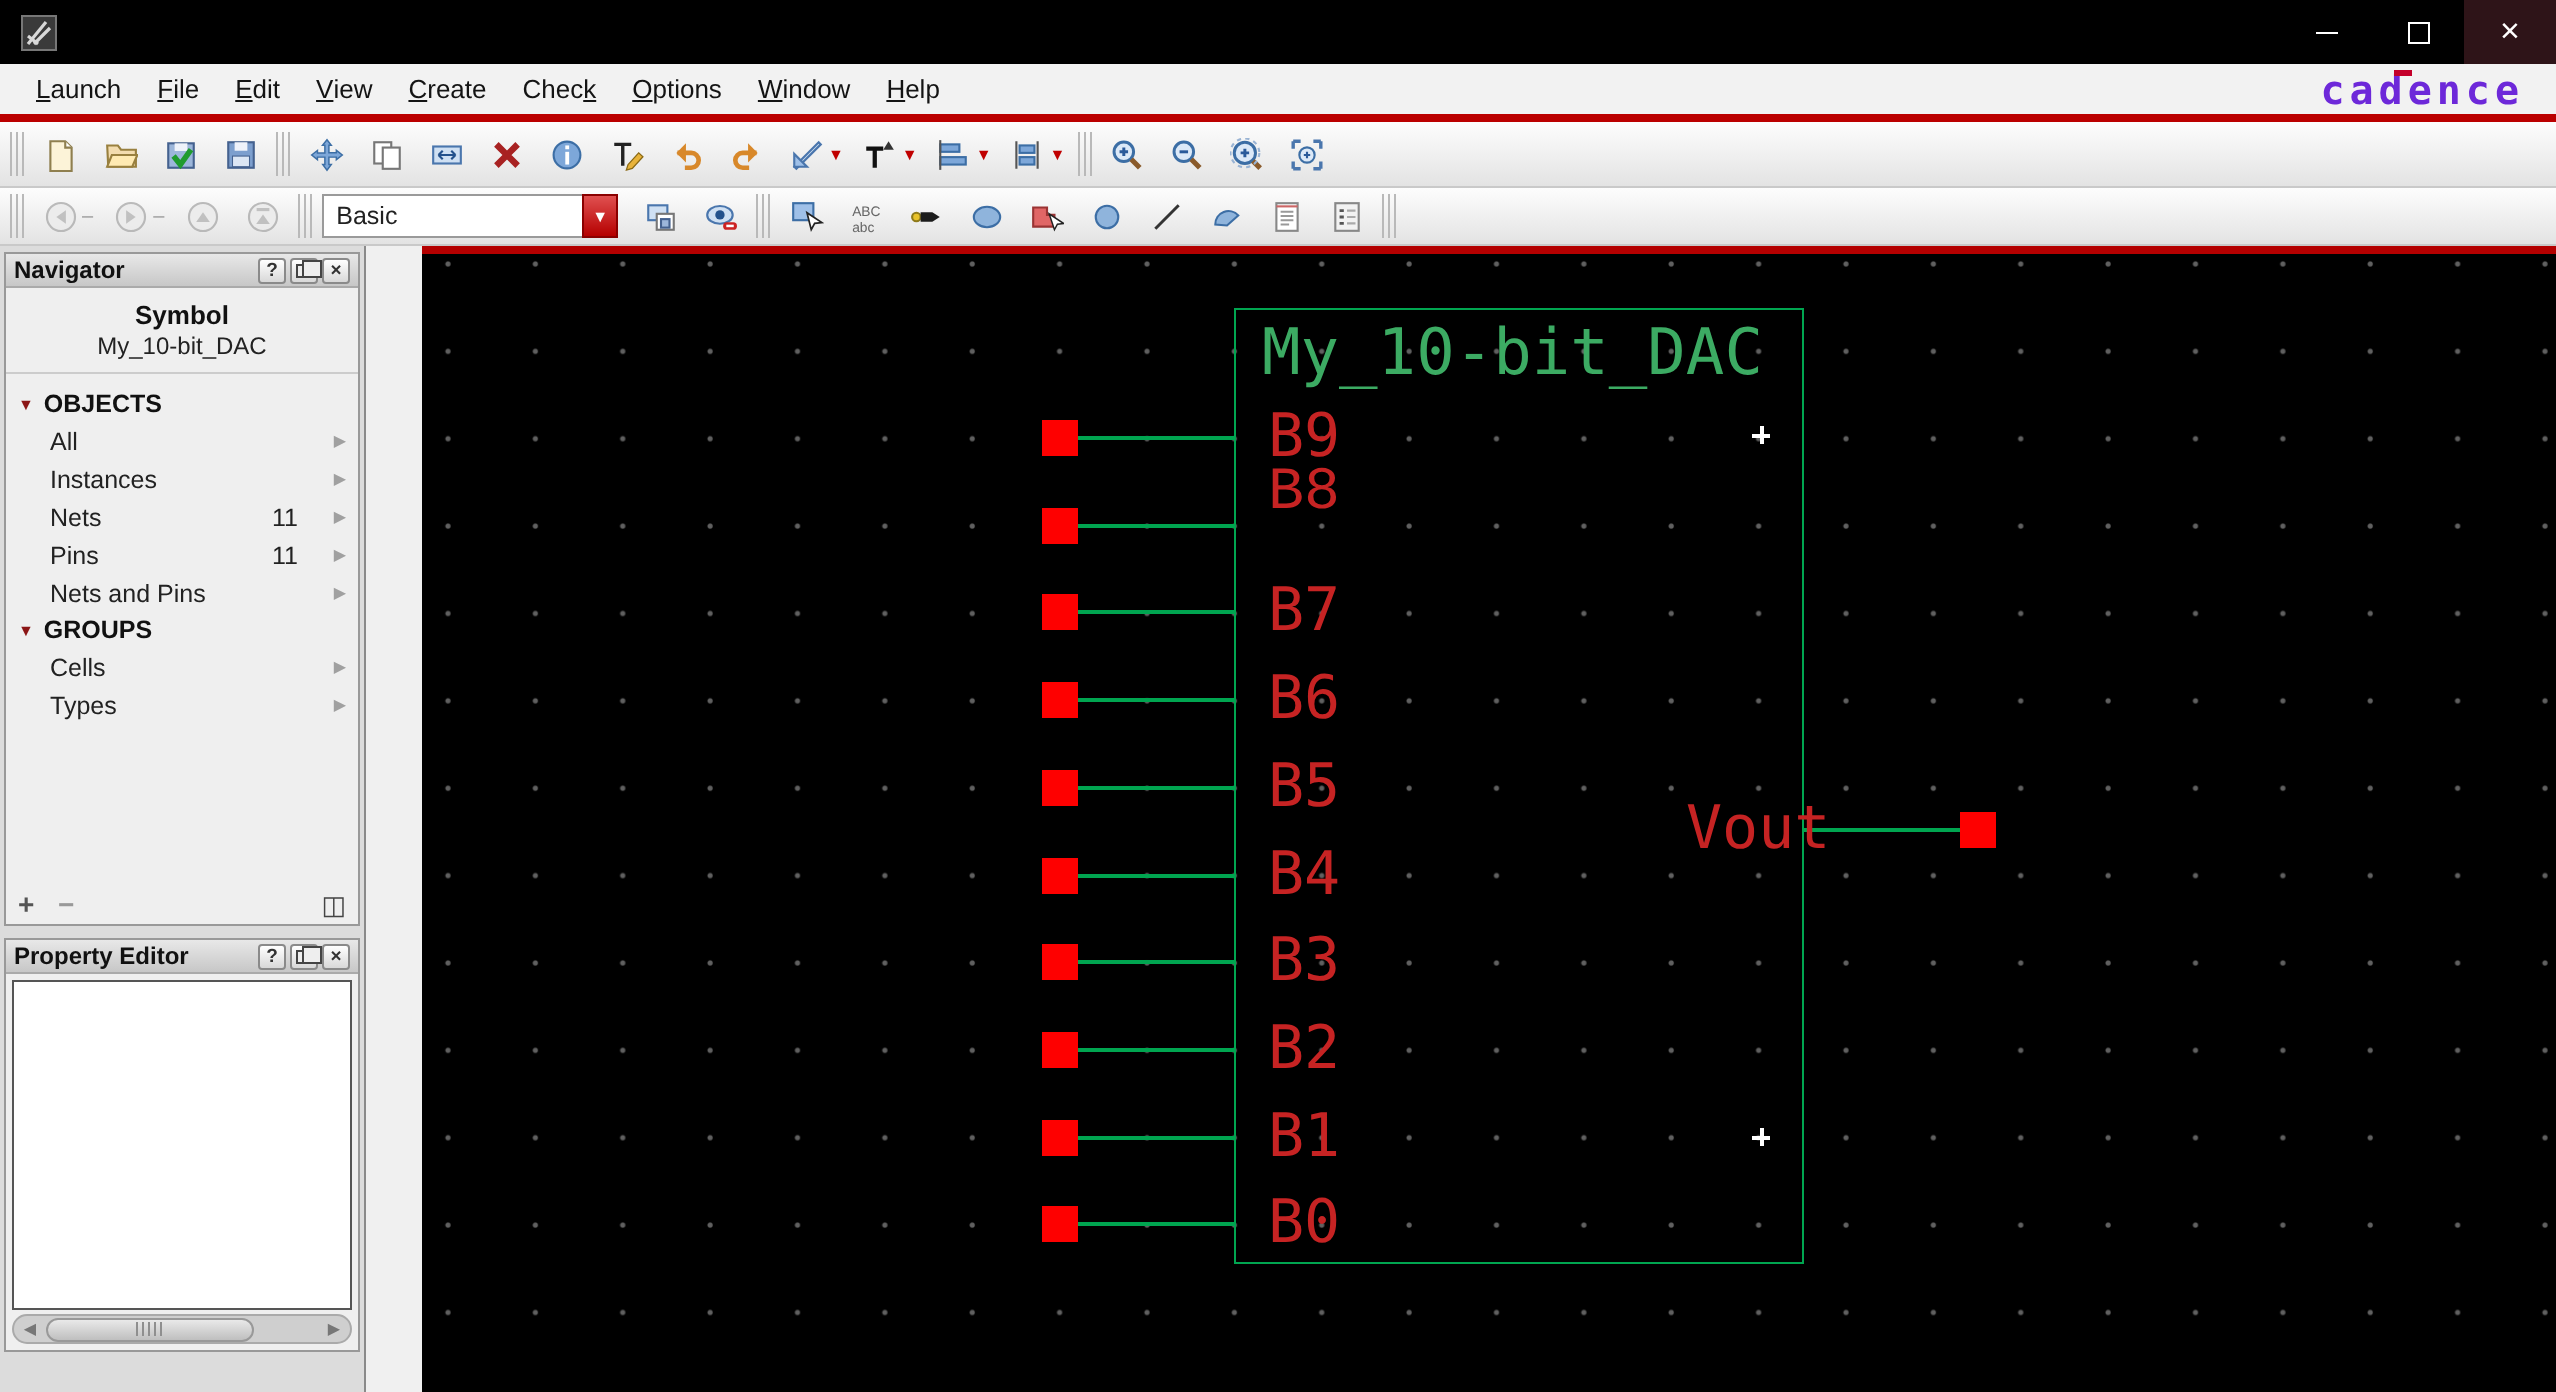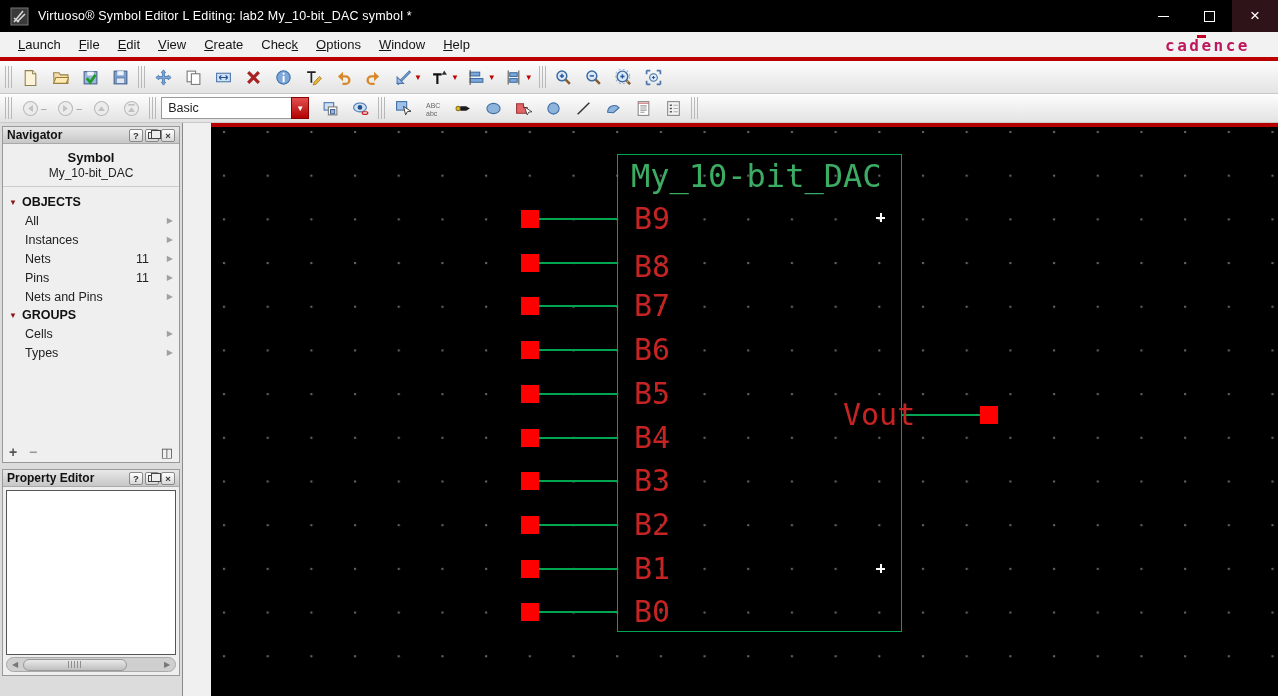--- a/index.html
+++ b/index.html
@@ -17,21 +17,21 @@
   .title-text { color:#fff; font-size:12.5px; letter-spacing:.2px; }
   .win-btns { margin-left:auto; display:flex; height:100%; }
   .win-btn { width:46px; height:100%; display:flex; align-items:center; justify-content:center; color:#fff; font-size:13px; }
   .win-btn[data-name="minimize-button"] span { display:block; width:11px; height:0; border-bottom:1.5px solid #fff; }
   .win-btn[data-name="maximize-button"] span { display:block; width:11px; height:11px; border:1.5px solid #fff; }
   .win-btn[data-name="close-button"] { background:#2e1418; font-size:17px; font-weight:300; }
 
   
   .menubar { height:25px; background:#f2f2f2; display:flex; align-items:center; padding-left:9px; position:relative; flex:0 0 auto; }
   .menu-item { padding:0 9px; font-size:13px; color:#141414; height:100%; display:flex; align-items:center; cursor:default; }
-  .logo { position:absolute; right:28px; top:50%; transform:translateY(-50%); font-family:"DejaVu Sans Mono", monospace; font-weight:bold; font-size:16px; letter-spacing:2.5px; color:#be185d; }
+  .logo { position:absolute; right:16px; top:50%; transform:translateY(-50%); font-family:"DejaVu Sans Mono", monospace; font-weight:bold; font-size:20px; letter-spacing:2.5px; color:#6d28d9; }
   .logo-bar { position:absolute; right:calc(12px + 6*11.6px - 10px); top:3px; width:9px; height:3px; background:#c4002a; }
   .menu-redline { height:4px; background:#bb0000; flex:0 0 auto; }
 
   
   .toolbar { display:flex; align-items:center; background:linear-gradient(#fdfdfd,#e3e3e3); border-bottom:1px solid #c9c9c9; flex:0 0 auto; padding-left:2px; }
   .toolbar.row1 { height:33px; }
   .toolbar.row2 { height:29px; }
   .tb-handle { width:7px; height:22px; margin:0 3px; background:repeating-linear-gradient(90deg,#b9b9b9 0 1px,transparent 1px 3px); flex:0 0 auto; }
   .tb-btn { width:30px; height:27px; display:flex; align-items:center; justify-content:center; border-radius:2px; flex:0 0 auto; }
   .row2 .tb-btn { height:25px; }
@@ -105,21 +105,20 @@
 </head>
 <body>
 
 <div class="window" data-name="virtuoso-window">
 
   <div class="titlebar" data-name="titlebar">
     <svg class="app-icon" data-name="app-icon" viewBox="0 0 19 19">
       <rect x="1" y="1" width="17" height="17" fill="#3a3a3a" stroke="#777"></rect>
       <path d="M4 15 L13 4 M7 15 L15 7 M4 11 L9 15" stroke="#d8d8d8" stroke-width="1.6" fill="none"></path>
     </svg>
-    <div class="title-text" data-name="window-title">Virtuoso® Symbol Editor L Editing: lab2 My_10-bit_DAC symbol *</div>
     <div class="win-btns" data-name="window-controls">
         <div class="win-btn" data-name="minimize-button">
           <span></span>
         </div>
         <div class="win-btn" data-name="maximize-button">
           <span></span>
         </div>
         <div class="win-btn" data-name="close-button">×</div>
       </div>
   </div>
@@ -478,21 +477,21 @@
 
     <div class="canvas" data-name="symbol-canvas" id="canvas">
       <div class="sym-rect" data-name="symbol-outline-rect"></div>
       <div class="sym-title" data-name="symbol-title-label">My_10-bit_DAC</div>
       <div id="pins">
           <div class="pin-square" data-name="pin-square-b9" style="left: 310px; top: 83px;"></div>
           <div class="pin-wire" data-name="pin-wire-b9" style="left: 328px; top: 91px; width: 79px;"></div>
           <div class="pin-label" data-name="pin-label-b9" style="left: 423px; top: 72px;">B9</div>
           <div class="pin-square" data-name="pin-square-b8" style="left: 310px; top: 126.72px;"></div>
           <div class="pin-wire" data-name="pin-wire-b8" style="left: 328px; top: 134.72px; width: 79px;"></div>
-          <div class="pin-label" data-name="pin-label-b8" style="left: 423px; top: 120px;">B8</div>
+          <div class="pin-label" data-name="pin-label-b8" style="left: 423px; top: 100px; font-family: Liberation Mono, monospace;">B8</div>
           <div class="pin-square" data-name="pin-square-b7" style="left: 310px; top: 170.44px;"></div>
           <div class="pin-wire" data-name="pin-wire-b7" style="left: 328px; top: 178.44px; width: 79px;"></div>
           <div class="pin-label" data-name="pin-label-b7" style="left: 423px; top: 159.44px;">B7</div>
           <div class="pin-square" data-name="pin-square-b6" style="left: 310px; top: 214.16px;"></div>
           <div class="pin-wire" data-name="pin-wire-b6" style="left: 328px; top: 222.16px; width: 79px;"></div>
           <div class="pin-label" data-name="pin-label-b6" style="left: 423px; top: 203.16px;">B6</div>
           <div class="pin-square" data-name="pin-square-b5" style="left: 310px; top: 257.88px;"></div>
           <div class="pin-wire" data-name="pin-wire-b5" style="left: 328px; top: 265.88px; width: 79px;"></div>
           <div class="pin-label" data-name="pin-label-b5" style="left: 423px; top: 246.88px;">B5</div>
           <div class="pin-square" data-name="pin-square-b4" style="left: 310px; top: 301.6px;"></div>

